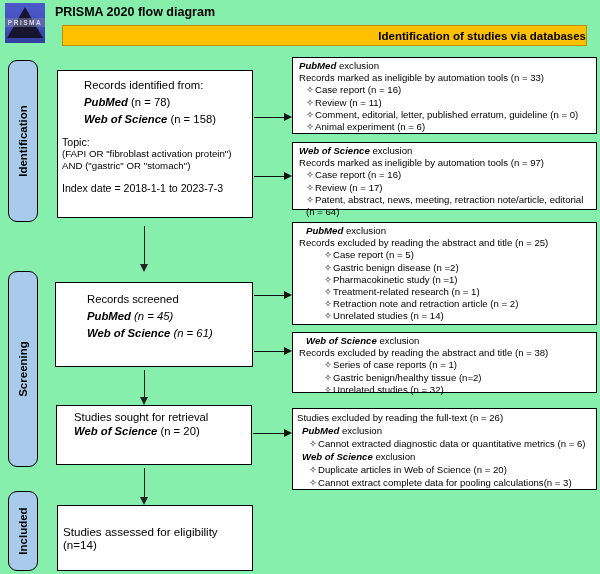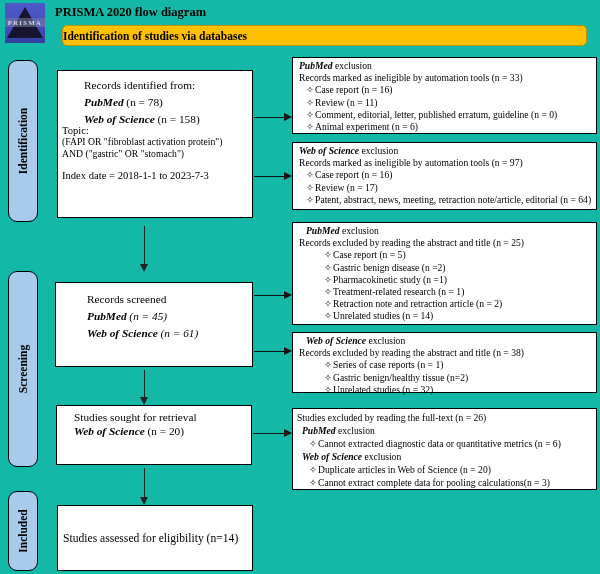--- a/index.html
+++ b/index.html
@@ -1,55 +1,55 @@
 <!DOCTYPE html>
 <html><head>
 <meta charset="utf-8">
 <style>
   html,body { margin:0; padding:0; background:#ffffff; }
   #canvas {
     position:relative; width:600px; height:574px; overflow:hidden;
-    font-family:Liberation Serif, serif; color:#000; background:#14b8a6;
+    font-family:Liberation Sans, sans-serif; color:#000; background:#86efac;
   }
   
   .logo { position:absolute; left:5px; top:3px; width:40px; height:40px;
           background:linear-gradient(#4e59c9 0%, #4450c0 55%, #333f9e 100%);
           overflow:hidden; }
   .logo .pyr { position:absolute; left:2px; top:4px; width:0; height:0;
                border-left:18px solid transparent; border-right:18px solid transparent;
                border-bottom:31px solid #16142e; }
   .logo .band { position:absolute; left:0; top:15px; width:100%; height:9px;
                 background:rgba(120,125,160,0.55); }
   .logo .ptxt { position:absolute; left:0; top:16px; width:100%; text-align:center;
                 font-size:6.5px; letter-spacing:1.5px; color:#d8d8e8; font-weight:bold; }
   .title { position:absolute; left:55px; top:5px; font-size:12.5px; font-weight:bold; }
   .banner { position:absolute; left:62px; top:25px; width:525px; height:21px;
-            background:#FFC000; border:1.8px solid #BF9000; border-radius:5px;
-            display:flex; align-items:center; justify-content:flex-start;
+            background:#FFC000; border:1.8px solid #BF9000; border-radius:0;
+            display:flex; align-items:center; justify-content:flex-end;
             font-size:11.5px; font-weight:bold; box-sizing:border-box; }
   
   .stage { position:absolute; left:8px; width:30px; background:#A9CBEB;
            border:1.7px solid #000; border-radius:9px; box-sizing:border-box;
            display:flex; align-items:center; justify-content:center; }
   .stage .vtxt { transform:rotate(-90deg); white-space:nowrap;
                  font-size:11.5px; font-weight:bold; }
   #stage-identification { top:60px; height:162px; }
   #stage-screening { top:271px; height:196px; }
   #stage-included { top:491px; height:80px; }
   
   .box { position:absolute; background:#fff; border:1.7px solid #000; box-sizing:border-box; }
   #box-identified { left:57px; top:70px; width:196px; height:148px; padding:8px 3px 0 4px; }
   #box-screened   { left:55px; top:282px; width:198px; height:85px; padding:10px 0 0 31px; }
   #box-retrieval  { left:56px; top:405px; width:196px; height:60px; padding:5px 0 0 17px; }
   #box-assessed   { left:57px; top:505px; width:196px; height:66px;
                     display:flex; align-items:center; padding-left:5px; font-size:11.6px; }
   .bl { font-size:11.3px; }
   .ind-a { margin-left:22px; }
   .mt5 { margin-top:5px; }
-  .topic-label { margin-top:0; font-size:10.6px; }
+  .topic-label { margin-top:11px; font-size:10.6px; }
   .topic-line { font-size:9.7px; line-height:11.5px; }
   .index-line { margin-top:11px; font-size:10.6px; }
   .em { font-weight:bold; font-style:italic; }
   .it { font-style:italic; }
   
   .rbox { position:absolute; left:292px; width:305px; background:#fff;
           border:1.3px solid #000; box-sizing:border-box;
           font-size:9.6px; line-height:12.2px; padding:2px 2px 0 4px; }
   #rbox-1 { top:57px;  height:77px; }
   #rbox-2 { top:142px; height:68px; }

